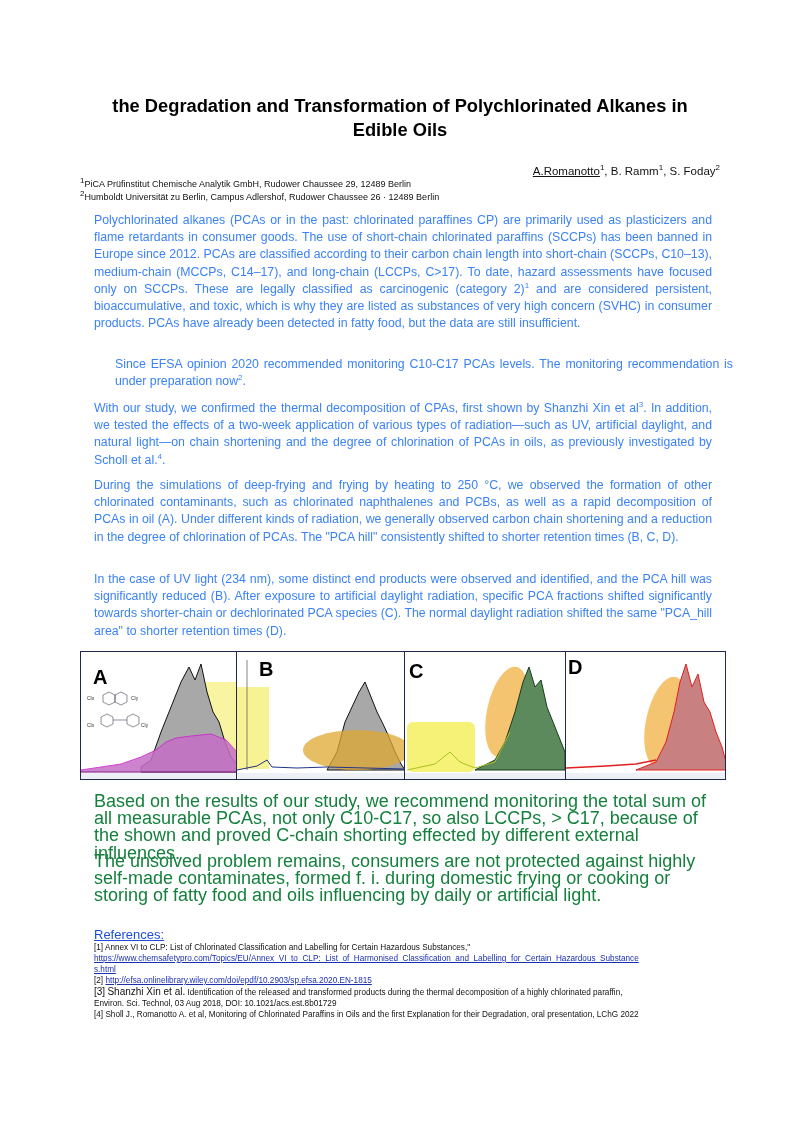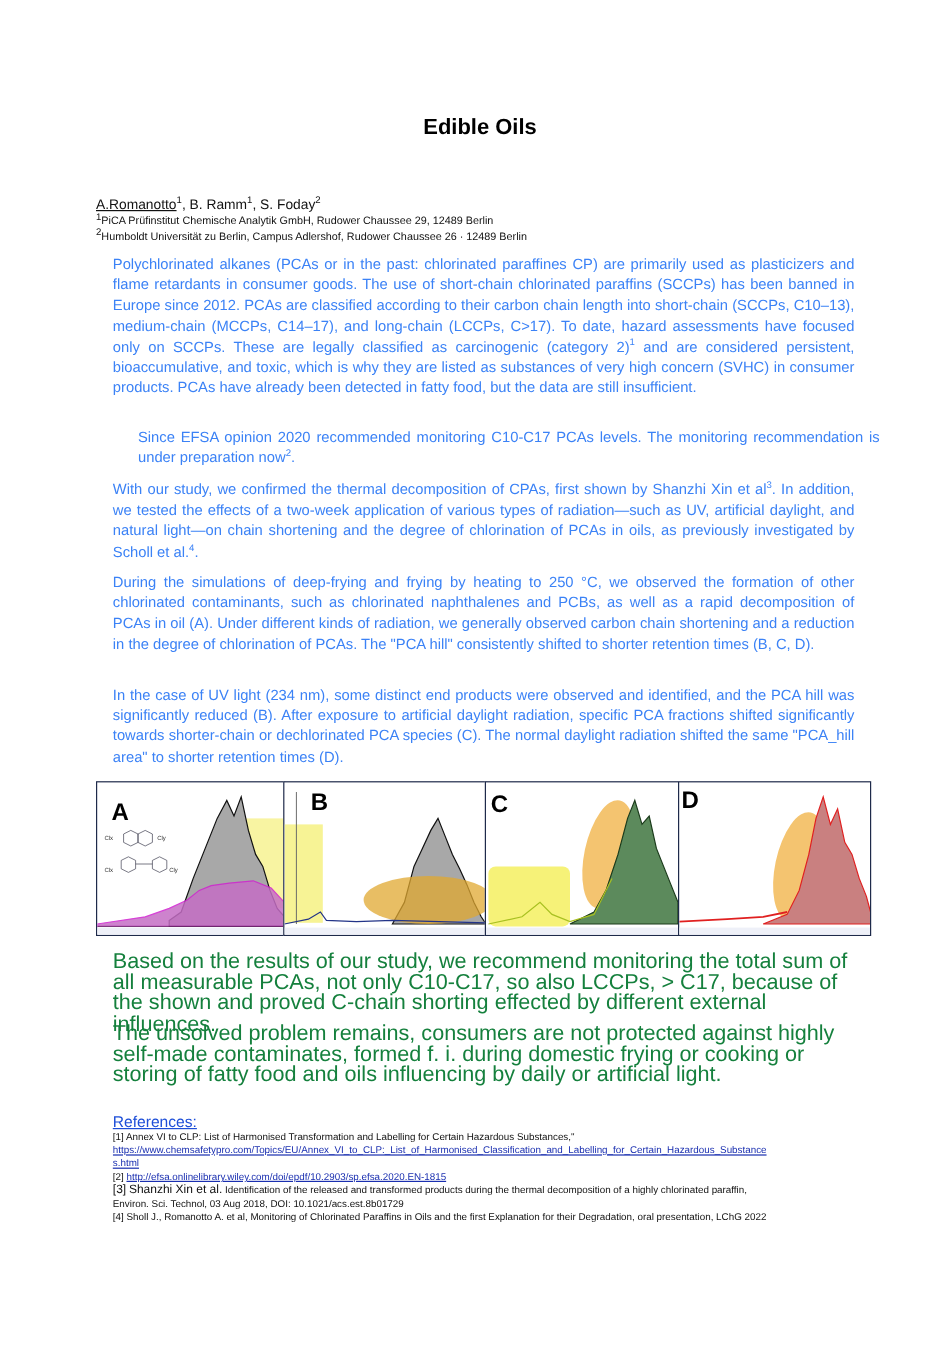--- a/index.html
+++ b/index.html
@@ -1,36 +1,37 @@
 <!DOCTYPE html>
 <html><head>
 <meta charset="utf-8">
 <style>
   * { box-sizing: border-box; margin: 0; padding: 0; }
   html, body { width: 786px; height: 1123px; background: #ffffff; }
   body { position: relative; font-family: "Liberation Sans", sans-serif; color: #111; overflow: hidden; }
   .title { position: absolute; left: 80px; top: 94px; width: 640px; text-align: center; font-weight: bold; font-size: 18.3px; line-height: 24px; color: #000; }
-  .authors { position: absolute; left: 80px; top: 164px; width: 640px; text-align: left; font-size: 11.5px; line-height: 14px; }
+  .authors { position: absolute; left: 80px; top: 164px; width: 640px; text-align: right; font-size: 11.5px; line-height: 14px; }
   .authors .u { text-decoration: underline; }
   .affil { position: absolute; left: 80px; width: 640px; text-align: left; font-size: 9px; line-height: 12px; color: #111; }
   .para { position: absolute; left: 94px; width: 618px; font-size: 12.3px; line-height: 17.2px; text-align: justify; color: #3b82f6; }
   .para2 { position: absolute; left: 94px; width: 620px; font-size: 18px; line-height: 17.2px; color: #15803d; }
   sup { font-size: 8px; line-height: 0; vertical-align: super; }
   .figure { position: absolute; left: 80px; top: 651px; width: 646px; height: 129px; }
   .panel { position: absolute; top: 0; height: 129px; border: 1.5px solid #1e2a4a; background: #fff; overflow: hidden; }
   .panel svg { position: absolute; left: 0; top: 0; }
   .plabel { position: absolute; font-weight: bold; font-size: 20px; color: #000; font-family: "Liberation Sans", sans-serif; }
   .refs-head { position: absolute; left: 94px; top: 927px; font-size: 13px; text-decoration: underline; color: #1d4ed8; }
   .ref { position: absolute; left: 94px; width: 620px; font-size: 8.2px; line-height: 11px; color: #111; white-space: nowrap; }
   .ref a, .link { color: #1a2fb0; text-decoration: underline; }
 </style>
 </head>
 <body>
 
 <div class="title">
+  <div>the Degradation and Transformation of Polychlorinated Alkanes in</div>
   <div>Edible Oils</div>
 </div>
 
 <div class="authors">
   <span class="u">A.Romanotto</span><sup>1</sup>, 
   <span>B. Ramm</span><sup>1</sup>, 
   <span>S. Foday</span><sup>2</sup>
 </div>
 <div class="affil" style="top:178px;">
   <sup>1</sup><span>PiCA Prüfinstitut Chemische Analytik GmbH, Rudower Chaussee 29, 12489 Berlin</span>
@@ -106,21 +107,21 @@
     <div class="plabel" style="left:2px; top:4px;">D</div>
   </div>
 </div>
 
 <p class="para2" style="top:793px;">Based on the results of our study, we recommend monitoring the total sum of all measurable PCAs, not only C10-C17, so also LCCPs, &gt; C17, because of the shown and proved C-chain shorting effected by different external influences.</p>
 <p class="para2" style="top:853px;">The unsolved problem remains, consumers are not protected against highly self-made contaminates, formed f. i. during domestic frying or cooking or storing of fatty food and oils influencing by daily or artificial light.</p>
 
 <div class="refs-head">References:</div>
 
 <div class="ref" style="top:942px;">
-  <span>[1]</span> <span>Annex VI to CLP: List of Harmonised Transformation and Labelling for Certain Hazardous Substances,"</span>
+  <span>[1]</span> <span>Annex VI to CLP: List of Chlorinated Classification and Labelling for Certain Hazardous Substances,"</span>
 </div>
 <div class="ref" style="top:953px; overflow:hidden; width:618px;">
   <a class="link">https://www.chemsafetypro.com/Topics/EU/Annex_VI_to_CLP:_List_of_Harmonised_Classification_and_Labelling_for_Certain_Hazardous_Substance</a>
 </div>
 <div class="ref" style="top:964px;">
   <a class="link">s.html</a>
 </div>
 <div class="ref" style="top:975px;">
   <span>[2]</span> <a class="link">http://efsa.onlinelibrary.wiley.com/doi/epdf/10.2903/sp.efsa.2020.EN-1815</a>
 </div>

